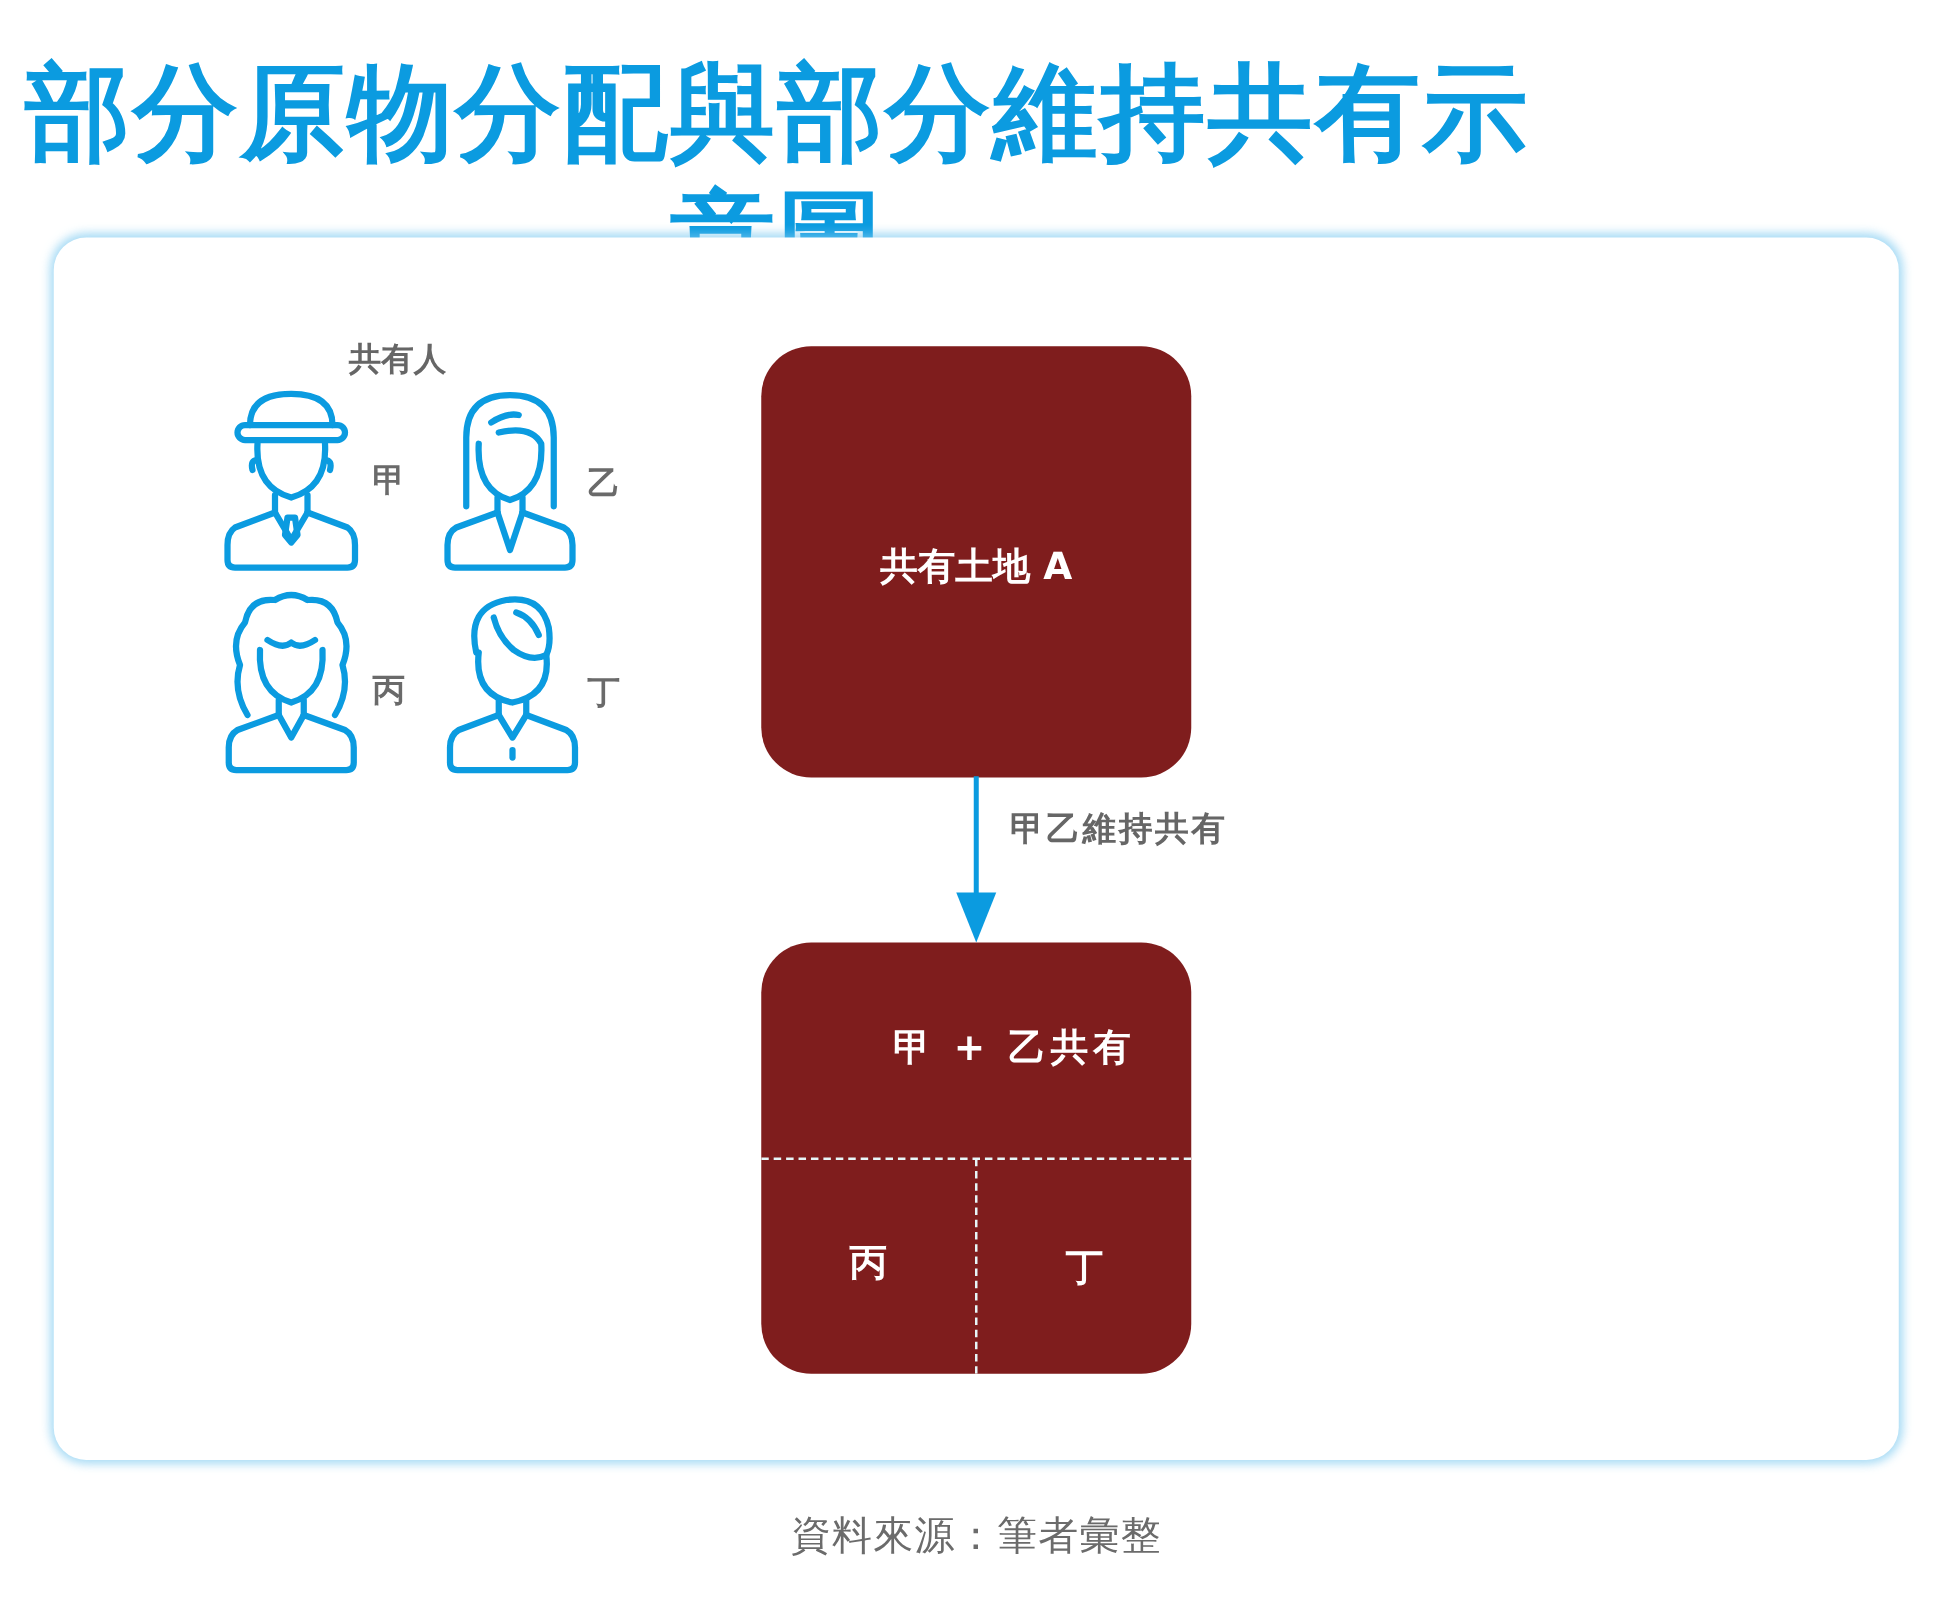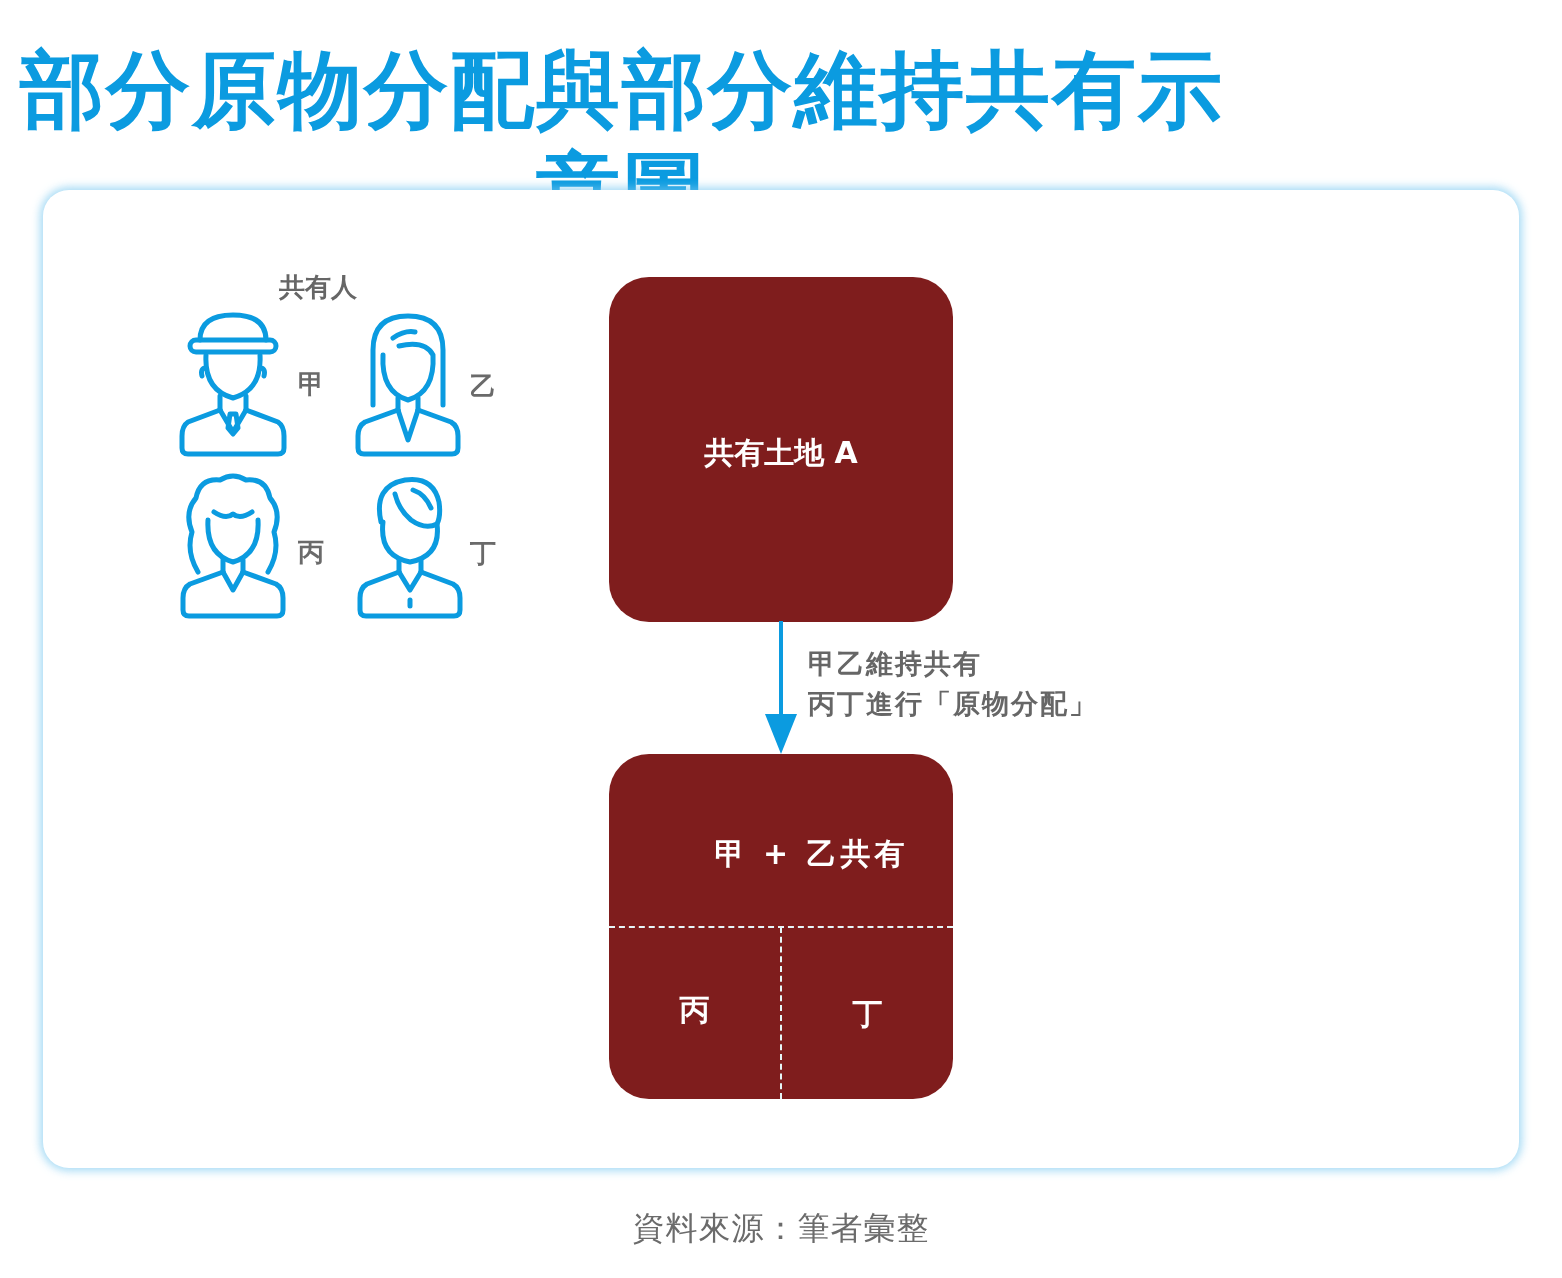--- a/index.html
+++ b/index.html
@@ -123,24 +123,23 @@
 <div class="person-name" style="left:470px; top:536px;">丁</div>
 
 <div class="box box-top">
   <div class="box-label" style="left:0; width:344px; top:156px;">共有土地 A</div>
 </div>
 
 <div class="arrow-line"></div>
 <div class="arrow-head"></div>
 <div class="arrow-text">
   <div>甲乙維持共有</div>
-  <div>丙丁進行「原物分配」</div>
 </div>
 
 <div class="box box-bottom">
-  <div class="box-label" style="left:0; width:405px; top:80px; letter-spacing:4px;">甲 + 乙共有</div>
+  <div class="box-label" style="left:0; width:405px; top:64px; letter-spacing:4px;">甲 + 乙共有</div>
   <div class="dash-h"></div>
   <div class="dash-v"></div>
   <div class="box-label" style="left:0; width:171px; top:236px;">丙</div>
   <div class="box-label" style="left:173px; width:171px; top:240px;">丁</div>
 </div>
 
 <div class="source">資料來源：筆者彙整</div>
 
 </body></html>

